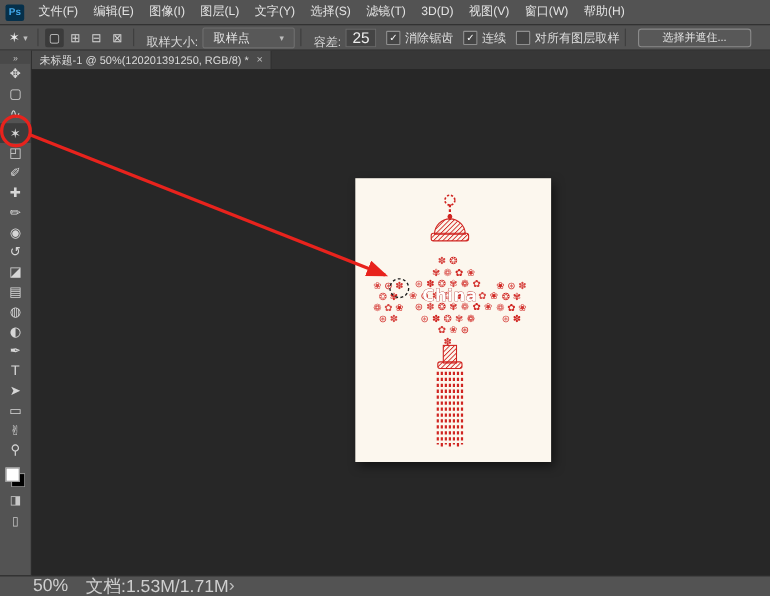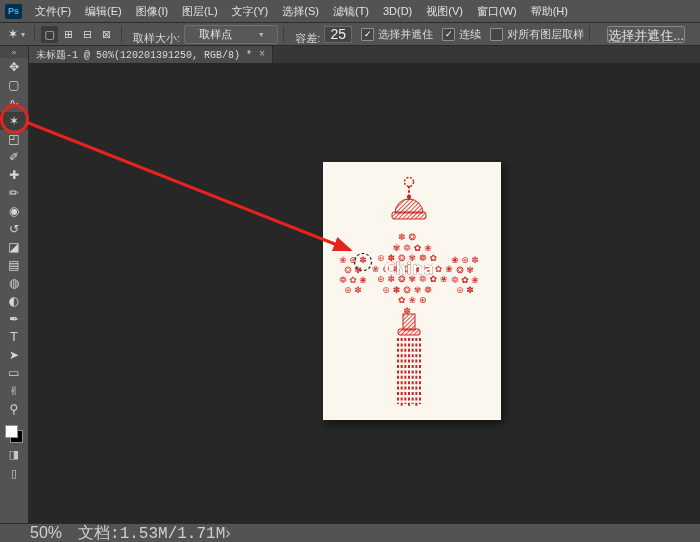--- a/index.html
+++ b/index.html
@@ -24,62 +24,62 @@
   .vsep{width:1px;height:16px;background:#3e3e3e;margin:0 5px;flex:0 0 auto;}
   .tool-preset{display:flex;align-items:center;gap:3px;padding:0 4px;}
   .glyph{font-family:"DejaVu Sans",sans-serif;color:#e8e8e8;font-size:12px;}
   .caret{font-size:8px;color:#bdbdbd;font-family:"DejaVu Sans",sans-serif;}
   .mode-group{display:flex;align-items:center;}
   .mode-icon{width:17px;height:17px;display:flex;align-items:center;justify-content:center;
     color:#d5d5d5;font-size:11px;border-radius:2px;margin:0 1px;font-family:"DejaVu Sans",sans-serif;}
   .mode-icon.active{background:#3b3b3b;}
   .opt-label{margin:8px 4px 0 6px;color:#d8d8d8;}
   .dropdown{height:17px;min-width:64px;background:#585858;border:1px solid #6f6f6f;border-radius:2px;
-    display:flex;align-items:center;justify-content:space-between;padding:0 14px;gap:6px;color:#e6e6e6;}
+    display:flex;align-items:center;justify-content:space-between;padding:0 9px;gap:6px;color:#e6e6e6;}
   .num-input{width:26px;height:15px;background:#444444;border:1px solid #6a6a6a;color:#eeeeee;
     font-size:14px;text-align:center;padding:0;font-family:"Liberation Sans",sans-serif;}
   .cb-group{display:flex;align-items:center;}
   .cb-wrap{display:flex;align-items:center;margin-left:9px;gap:4px;}
   .cb{width:11px;height:11px;border:1px solid #8f8f8f;background:#454545;display:flex;
     align-items:center;justify-content:center;font-size:9px;color:#ffffff;border-radius:1px;line-height:1;}
   .ps-button{height:17px;background:#585858;border:1px solid #8a8a8a;border-radius:3px;color:#e2e2e2;
-    font-size:13px;padding:0 0;margin-left:12px;font-family:"Liberation Sans",sans-serif;}
+    font-size:10px;padding:0 21px;margin-left:6px;font-family:"Liberation Sans",sans-serif;}
 
   
   .main{flex:1;display:flex;min-height:0;}
   .toolbar{width:28px;background:#535353;border-right:1px solid #2b2b2b;display:flex;
     flex-direction:column;align-items:center;flex:0 0 auto;}
   .tb-header{height:12px;width:100%;background:#494949;color:#c0c0c0;font-size:8px;
     display:flex;align-items:center;justify-content:center;}
   .tool{width:28px;height:18px;display:flex;align-items:center;justify-content:center;
     color:#d6d6d6;font-size:12px;font-family:"DejaVu Sans",sans-serif;line-height:1;}
   .tool.selected{background:#3c3c3c;}
   .swatches{position:relative;width:18px;height:18px;margin-top:7px;flex:0 0 auto;}
   .bg-swatch{position:absolute;right:0;bottom:0;width:11px;height:11px;background:#000;border:1px solid #909090;}
   .fg-swatch{position:absolute;left:0;top:0;width:11px;height:11px;background:#fff;border:1px solid #909090;}
   .tb-extra{height:16px;color:#c8c8c8;font-size:11px;display:flex;align-items:center;justify-content:center;
     font-family:"DejaVu Sans",sans-serif;margin-top:3px;}
 
   .doc-col{flex:1;display:flex;flex-direction:column;min-width:0;}
-  .tabbar{height:17px;background:#373737;display:flex;align-items:stretch;flex:0 0 auto;font-family:Liberation Mono, monospace;}
+  .tabbar{height:17px;background:#373737;display:flex;align-items:stretch;flex:0 0 auto;}
   .tab{background:#4a4a4a;display:flex;align-items:center;padding:0 7px;gap:7px;border-right:1px solid #2b2b2b;}
   .tab-title{font-size:10px;color:#dadada;white-space:nowrap;}
   .tab-close{font-size:10px;color:#b8b8b8;}
 
   .canvas{flex:1;background:#272727;position:relative;overflow:hidden;}
   .document{position:absolute;left:294px;top:99px;width:178px;height:258px;
     background:#fcf7ee;box-shadow:3px 4px 9px rgba(0,0,0,0.55);}
   #knot{display:block;}
   #knot text{font-family:"DejaVu Sans","Liberation Sans",sans-serif;}
 
   
   .statusbar{height:18px;background:#535353;border-top:1px solid #2b2b2b;display:flex;
     align-items:center;font-size:16px;color:#cfcfcf;flex:0 0 auto;padding-left:30px;gap:0;}
   .zoom{margin-right:16px;}
-  .doc-info{margin-right:0;font-family:Liberation Mono, monospace;}
+  .doc-info{margin-right:0;}
   .chev{color:#bdbdbd;}
 
   
   .annotation{position:absolute;left:0;top:0;pointer-events:none;z-index:60;}
 </style>
 </head>
 <body>
 
 <div class="app">
 
@@ -119,21 +119,21 @@
     <div class="dropdown">
       <span>取样点</span>
       <span class="caret">▾</span>
     </div>
     <div class="vsep"></div>
     <span class="opt-label">容差:</span>
     <input class="num-input" value="25" style="">
     <div class="cb-group" id="cb-group">
         <span class="cb-wrap">
           <span class="cb">✓</span>
-          <span class="cb-label">选择并遮住</span>
+          <span class="cb-label">消除锯齿</span>
         </span>
         <span class="cb-wrap">
           <span class="cb">✓</span>
           <span class="cb-label">连续</span>
         </span>
         <span class="cb-wrap">
           <span class="cb"></span>
           <span class="cb-label">对所有图层取样</span>
         </span>
       </div>

